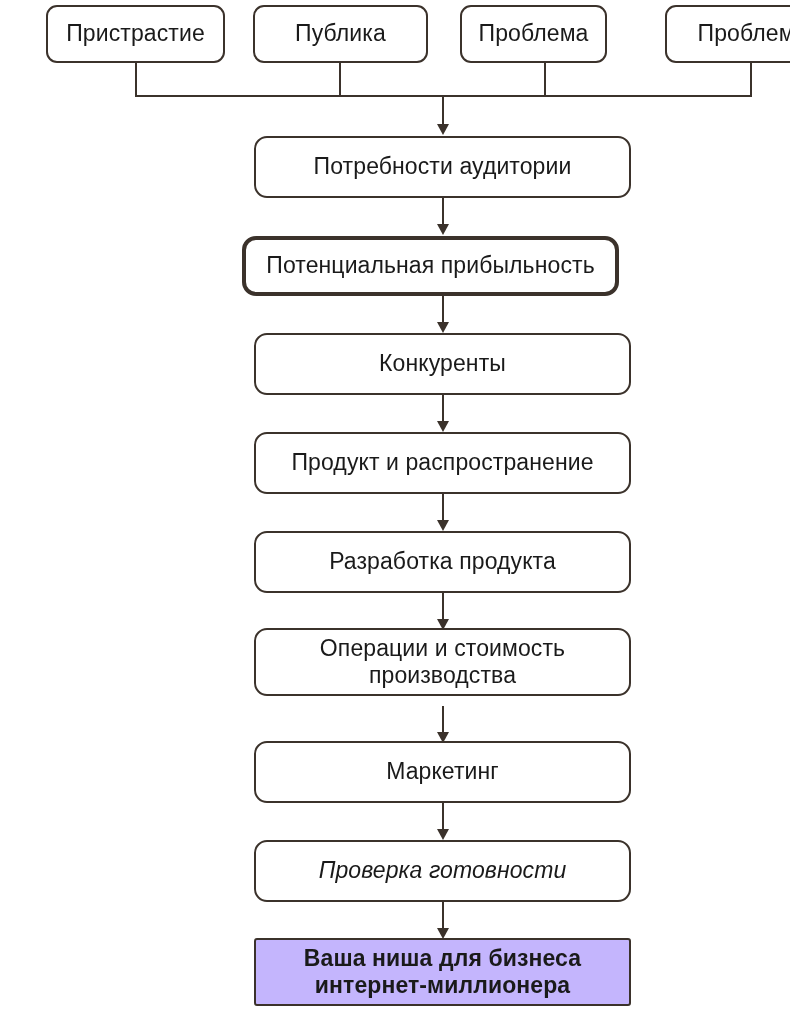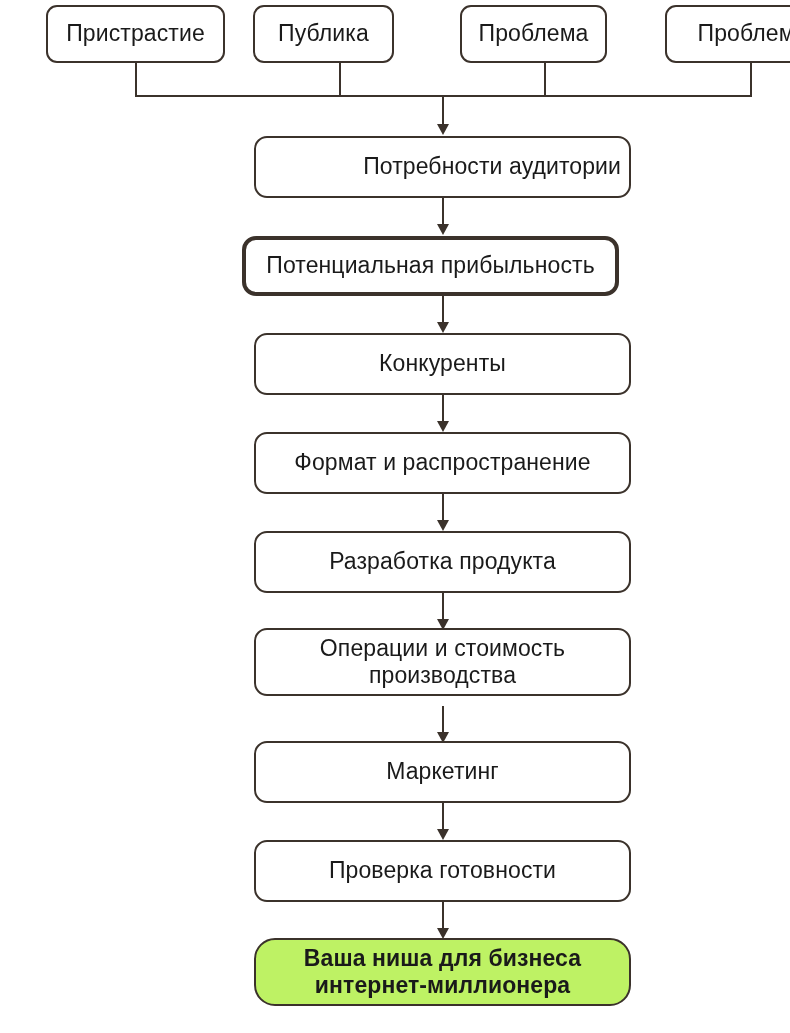--- a/index.html
+++ b/index.html
@@ -64,24 +64,24 @@
     left: 194px;
     width: 377px;
     height: 60px;
     border-width: 4px;
     border-radius: 14px;
     font-size: 23px;
   }
 
   
   .node.result {
-    background: #bef264;
+    background: #c4b5fd;
     font-weight: bold;
     font-size: 23px;
-    border-radius: 21px;
+    border-radius: 3px;
   }
 
   
   .node.tall {
     height: 68px;
   }
 
   
   .vline {
     position: absolute;
@@ -104,21 +104,21 @@
 </style>
 </head>
 <body>
 
 <div id="diagram-root">
 
   <div class="node top" style="left:-2px; top:5px; width:179px;">
     <span>Пристрастие</span>
   </div>
 
-  <div class="node top" style="left:205px; top:5px; width:141px;">
+  <div class="node top" style="left:205px; top:5px; width:175px;">
     <span>Публика</span>
   </div>
 
   <div class="node top" style="left:412px; top:5px; width:147px;">
     <span>Проблема</span>
   </div>
 
   <div class="node top" style="left:617px; top:5px; width:175px;">
     <span>Проблема</span>
   </div>
@@ -126,40 +126,40 @@
   <div class="vline" style="left:87px;  top:62px; height:35px;"></div>
   <div class="vline" style="left:291px; top:62px; height:35px;"></div>
   <div class="vline" style="left:496px; top:62px; height:35px;"></div>
   <div class="vline" style="left:702px; top:62px; height:35px;"></div>
 
   <div class="hline" style="left:87px; top:95px; width:617px;"></div>
 
   <div class="vline" style="left:394px; top:95px; height:31px;"></div>
   <div class="arrowhead" style="left:389px; top:124px;"></div>
 
-  <div class="node chain" style="top:136px;justify-content:flex-end;">
+  <div class="node chain" style="top:136px;">
     <span>Потребности аудитории</span>
   </div>
   <div class="vline" style="left:394px; top:198px; height:28px;"></div>
   <div class="arrowhead" style="left:389px; top:224px;"></div>
 
   <div class="node chain emphasis" style="top:236px;">
     <span>Потенциальная прибыльность</span>
   </div>
   <div class="vline" style="left:394px; top:296px; height:28px;"></div>
   <div class="arrowhead" style="left:389px; top:322px;"></div>
 
   <div class="node chain" style="top:333px;">
     <span>Конкуренты</span>
   </div>
   <div class="vline" style="left:394px; top:395px; height:28px;"></div>
   <div class="arrowhead" style="left:389px; top:421px;"></div>
 
   <div class="node chain" style="top:432px;">
-    <span>Формат и распространение</span>
+    <span>Продукт и распространение</span>
   </div>
   <div class="vline" style="left:394px; top:494px; height:28px;"></div>
   <div class="arrowhead" style="left:389px; top:520px;"></div>
 
   <div class="node chain" style="top:531px;text-align:right;">
     <span>Разработка продукта</span>
   </div>
   <div class="vline" style="left:394px; top:593px; height:28px;"></div>
   <div class="arrowhead" style="left:389px; top:619px;"></div>
 
@@ -169,21 +169,21 @@
   </div>
   <div class="vline" style="left:394px; top:706px; height:28px;"></div>
   <div class="arrowhead" style="left:389px; top:732px;"></div>
 
   <div class="node chain" style="top:741px;">
     <span>Маркетинг</span>
   </div>
   <div class="vline" style="left:394px; top:803px; height:28px;"></div>
   <div class="arrowhead" style="left:389px; top:829px;"></div>
 
-  <div class="node chain" style="top:840px;">
+  <div class="node chain" style="top:840px;font-style:italic;">
     <span>Проверка готовности</span>
   </div>
   <div class="vline" style="left:394px; top:902px; height:28px;"></div>
   <div class="arrowhead" style="left:389px; top:928px;"></div>
 
   <div class="node chain result tall" style="top:938px;">
     <span>Ваша ниша для бизнеса
 интернет-миллионера</span>
   </div>
 

